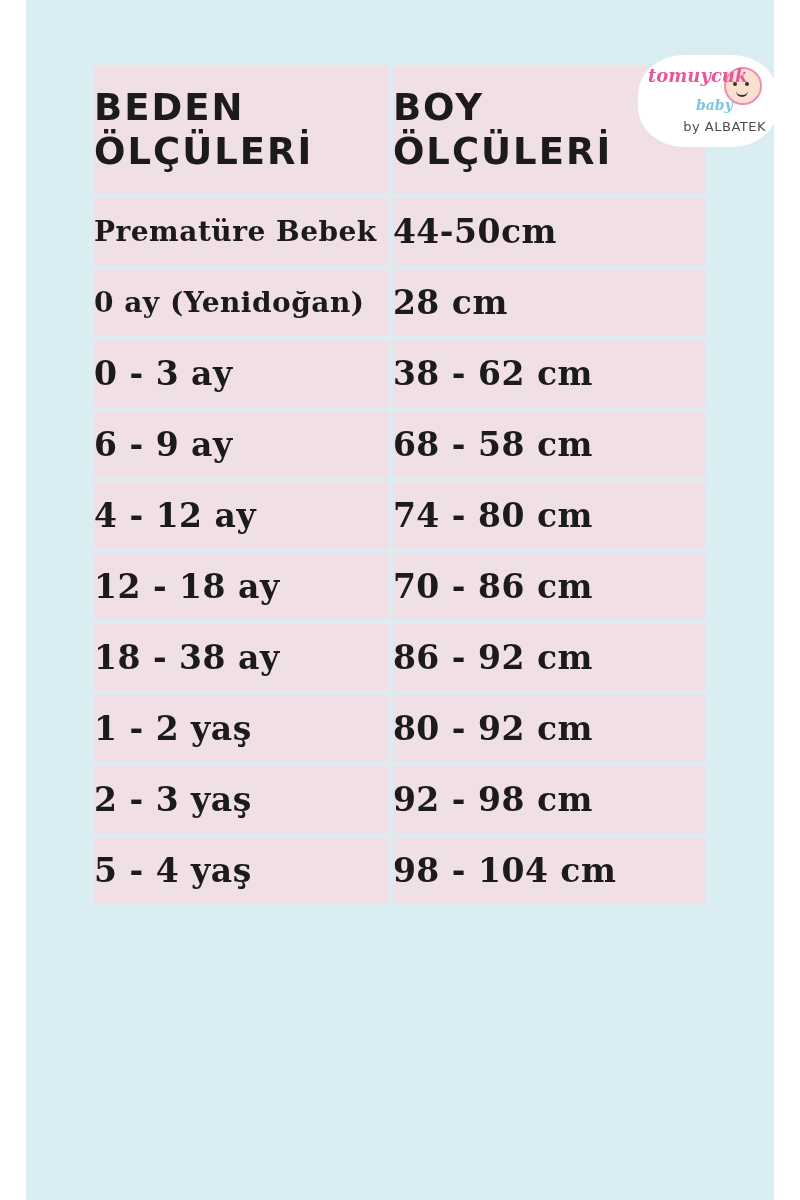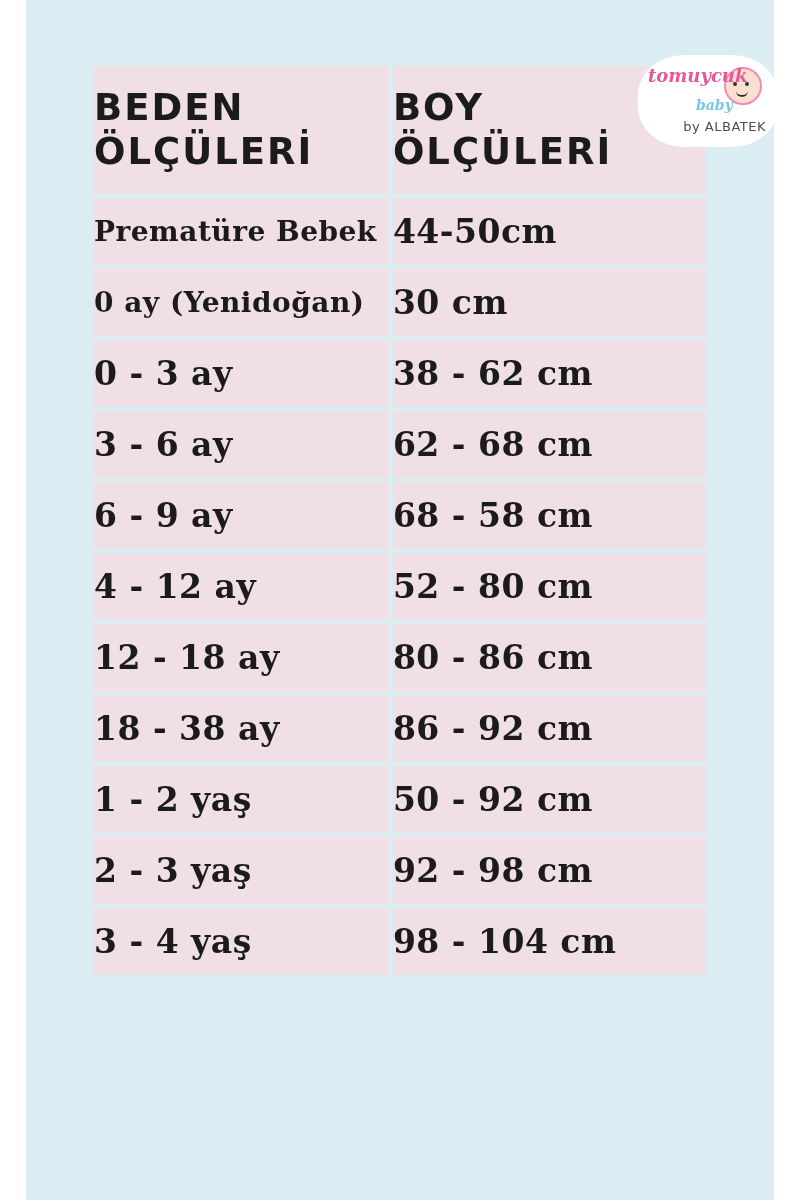--- a/index.html
+++ b/index.html
@@ -176,56 +176,52 @@
           <th>BOY ÖLÇÜLERİ</th>
         </tr>
       </thead>
       <tbody>
         <tr>
           <td class="small">Prematüre Bebek</td>
           <td>44-50cm</td>
         </tr>
         <tr>
           <td class="small">0 ay (Yenidoğan)</td>
-          <td>30 cm</td>
+          <td>28 cm</td>
         </tr>
         <tr>
           <td>0 - 3 ay</td>
           <td>38 - 62 cm</td>
         </tr>
         <tr>
-          <td>3 - 6 ay</td>
-          <td>62 - 68 cm</td>
-        </tr>
-        <tr>
           <td>6 - 9 ay</td>
           <td>68 - 58 cm</td>
         </tr>
         <tr>
           <td>4 - 12 ay</td>
-          <td>52 - 80 cm</td>
+          <td>74 - 80 cm</td>
         </tr>
         <tr>
           <td>12 - 18 ay</td>
-          <td>80 - 86 cm</td>
+          <td>70 - 86 cm</td>
         </tr>
         <tr>
           <td>18 - 38 ay</td>
           <td>86 - 92 cm</td>
         </tr>
         <tr>
           <td>1 - 2 yaş</td>
-          <td>50 - 92 cm</td>
+          <td>80 - 92 cm</td>
         </tr>
         <tr>
           <td>2 - 3 yaş</td>
           <td>92 - 98 cm</td>
         </tr>
         <tr>
-          <td>3 - 4 yaş</td>
+          <td>5 - 4 yaş</td>
           <td>98 - 104 cm</td>
         </tr>
       </tbody>
     </table>
   </div>
 
   <div class="logo">
     <div class="blob"></div>
     <div class="baby-face"></div>
     <div class="brand">tomuycuk</div>

